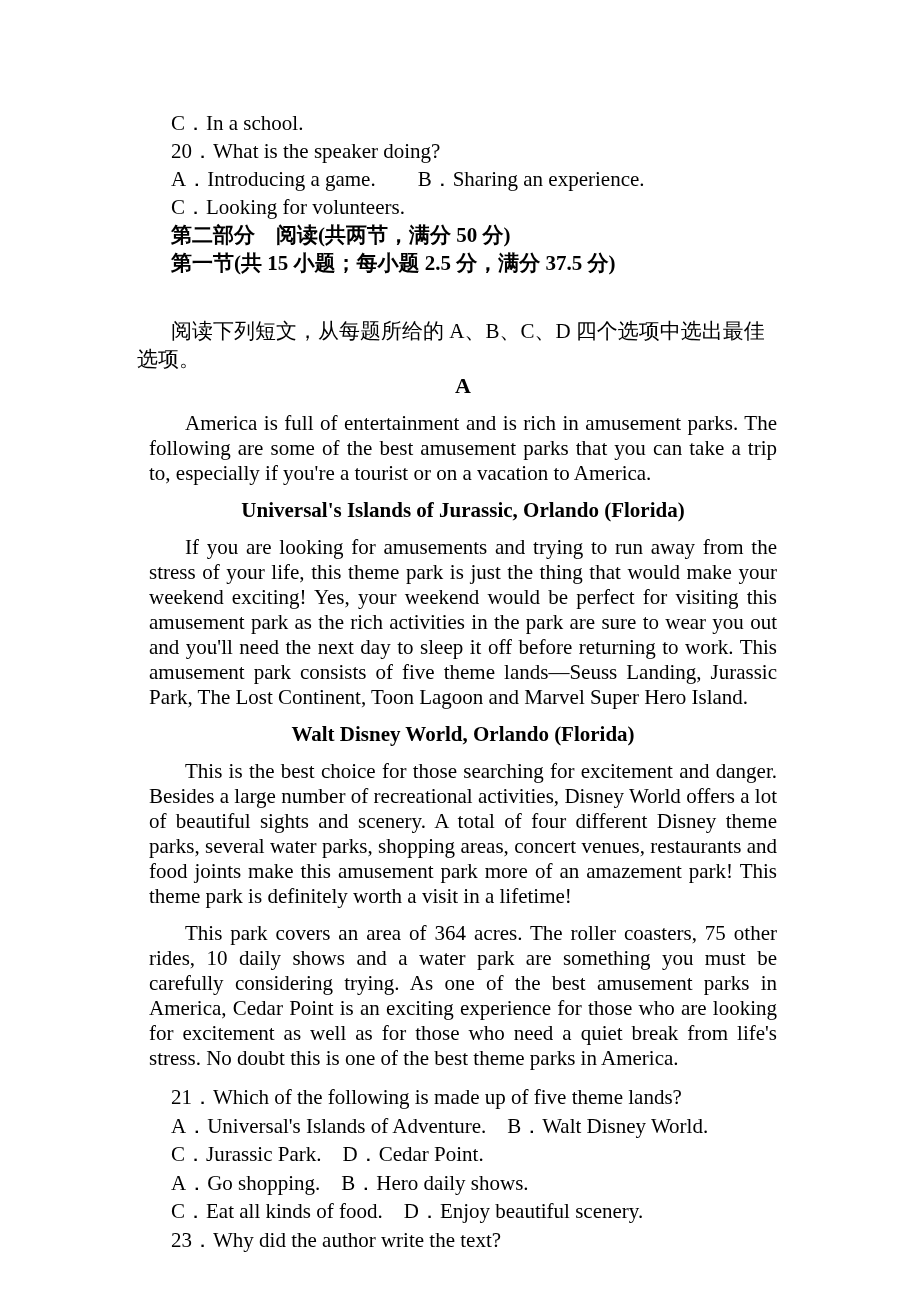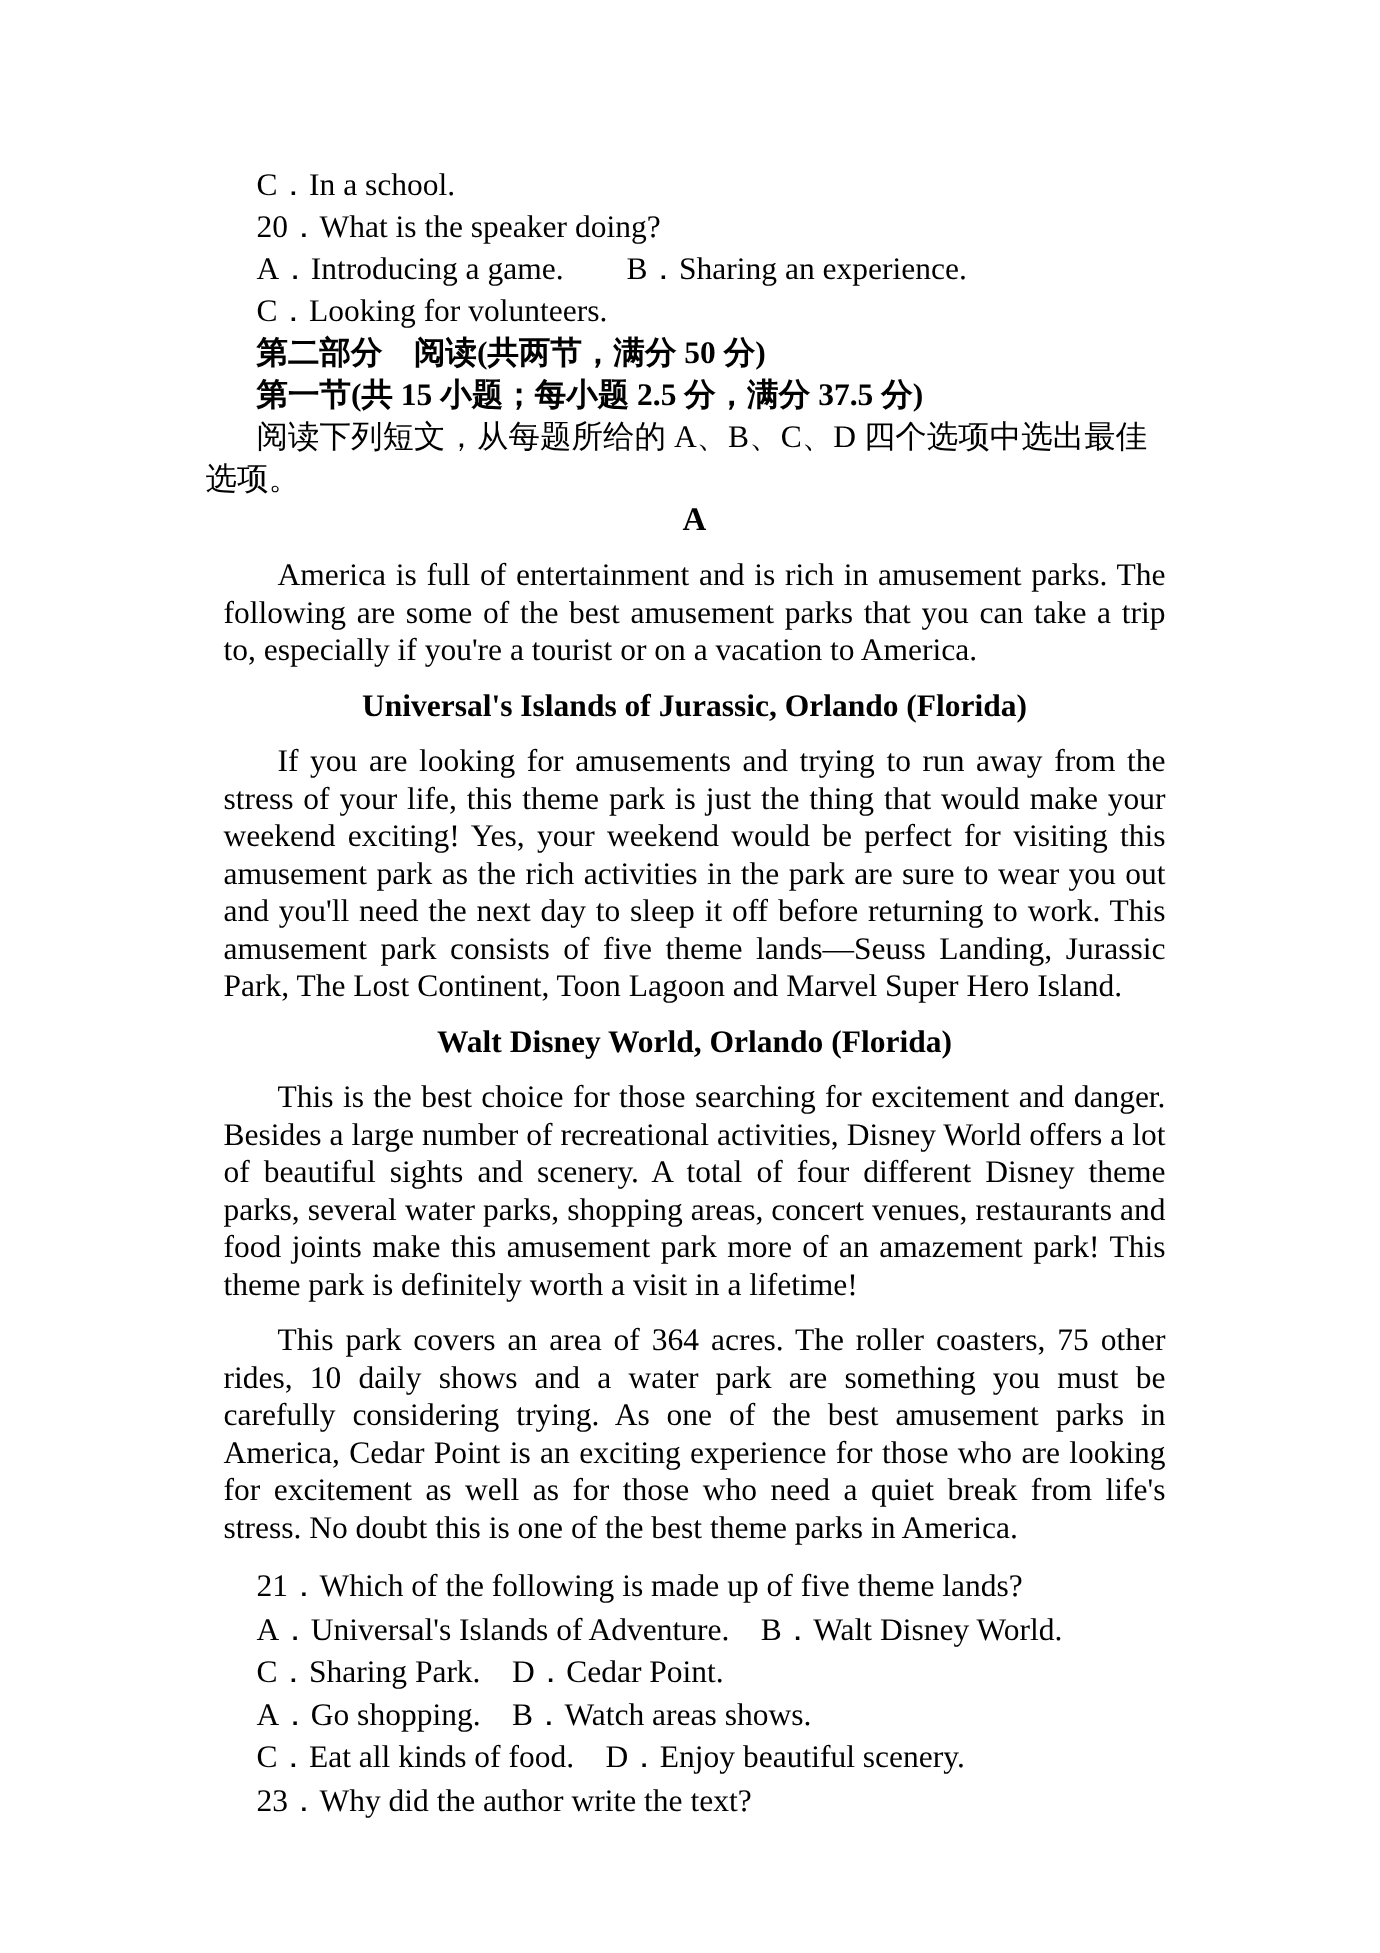--- a/index.html
+++ b/index.html
@@ -37,20 +37,21 @@
   .cn-bold {
     font-weight: bold;
     line-height: 28px;
     text-indent: 34px;
   }
   .instr-line {
     line-height: 28px;
   }
   .instr-line.first {
     text-indent: 34px;
+    margin-top: 40px;
   }
   .passage-label {
     text-align: center;
     font-weight: bold;
     font-size: 22px;
     line-height: 26px;
   }
   .para {
     margin: 12px;
     text-align: justify;
@@ -89,25 +90,25 @@
     <p class="para">If you are looking for amusements and trying to run away from the stress of your life, this theme park is just the thing that would make your weekend exciting! Yes, your weekend would be perfect for visiting this amusement park as the rich activities in the park are sure to wear you out and you'll need the next day to sleep it off before returning to work. This amusement park consists of five theme lands—Seuss Landing, Jurassic Park, The Lost Continent, Toon Lagoon and Marvel Super Hero Island.</p>
 
     <div class="sec-head">Walt Disney World, Orlando (Florida)</div>
     <p class="para">This is the best choice for those searching for excitement and danger. Besides a large number of recreational activities, Disney World offers a lot of beautiful sights and scenery. A total of four different Disney theme parks, several water parks, shopping areas, concert venues, restaurants and food joints make this amusement park more of an amazement park! This theme park is definitely worth a visit in a lifetime!</p>
 
     <p class="para">This park covers an area of 364 acres. The roller coasters, 75 other rides, 10 daily shows and a water park are something you must be carefully considering trying. As one of the best amusement parks in America, Cedar Point is an exciting experience for those who are looking for excitement as well as for those who need a quiet break from life's stress. No doubt this is one of the best theme parks in America.</p>
 
     <div class="qblock">
       <div class="qline">21．Which of the following is made up of five theme lands?</div>
       <div class="qline">A．Universal's Islands of Adventure.　B．Walt Disney World.</div>
-      <div class="qline">C．Sharing Park.　D．Cedar Point.</div>
+      <div class="qline">C．Jurassic Park.　D．Cedar Point.</div>
     </div>
 
     <div class="qblock">
-      <div class="qline">A．Go shopping.　B．Watch areas shows.</div>
+      <div class="qline">A．Go shopping.　B．Hero daily shows.</div>
       <div class="qline">C．Eat all kinds of food.　D．Enjoy beautiful scenery.</div>
     </div>
 
     <div class="qblock">
       <div class="qline">23．Why did the author write the text?</div>
     </div>
 
   </div>
 </div>
 

